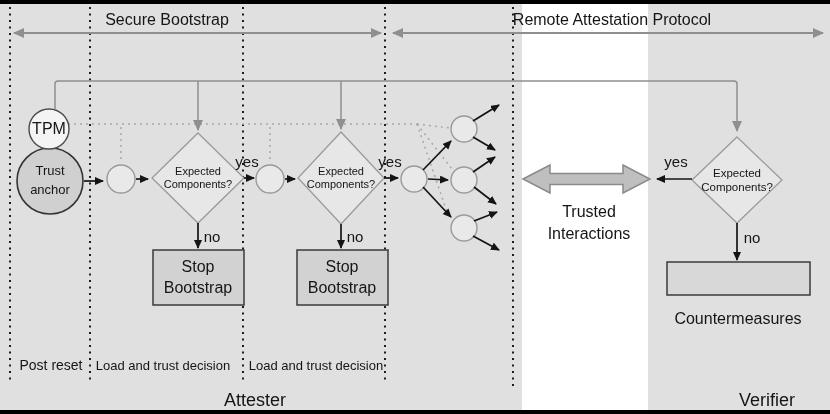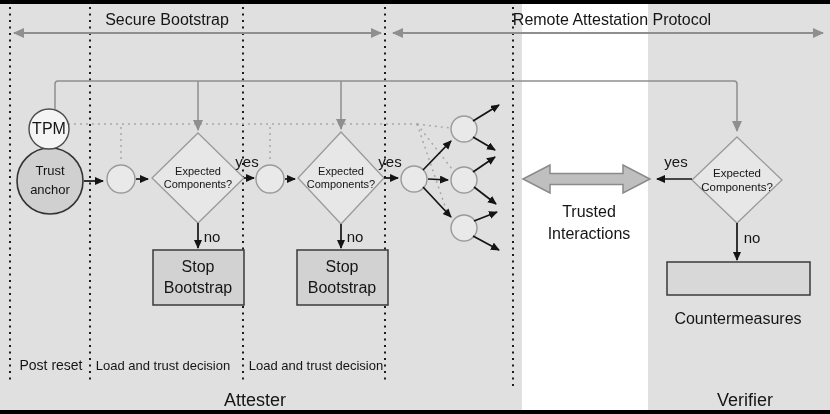--- a/index.html
+++ b/index.html
@@ -164,15 +164,15 @@
   <div class="lbl" style="left:589px;top:223px;font-size:16px;line-height:22px;">
     <span>Trusted</span>
     <span>Interactions</span>
   </div>
 
   <div class="lbl" style="left:51px;top:365px;font-size:14px;">Post reset</div>
   <div class="lbl" style="left:163px;top:365px;font-size:13px;">Load and trust decision</div>
   <div class="lbl" style="left:316px;top:365px;font-size:13px;">Load and trust decision</div>
 
   <div class="lbl" style="left:255px;top:400px;font-size:18px;">Attester</div>
-  <div class="lbl" style="left:745px;top:400px;font-size:18px;">Verifier</div>
+  <div class="lbl" style="left:767px;top:400px;font-size:18px;">Verifier</div>
 
 </div>
 
 </body></html>

